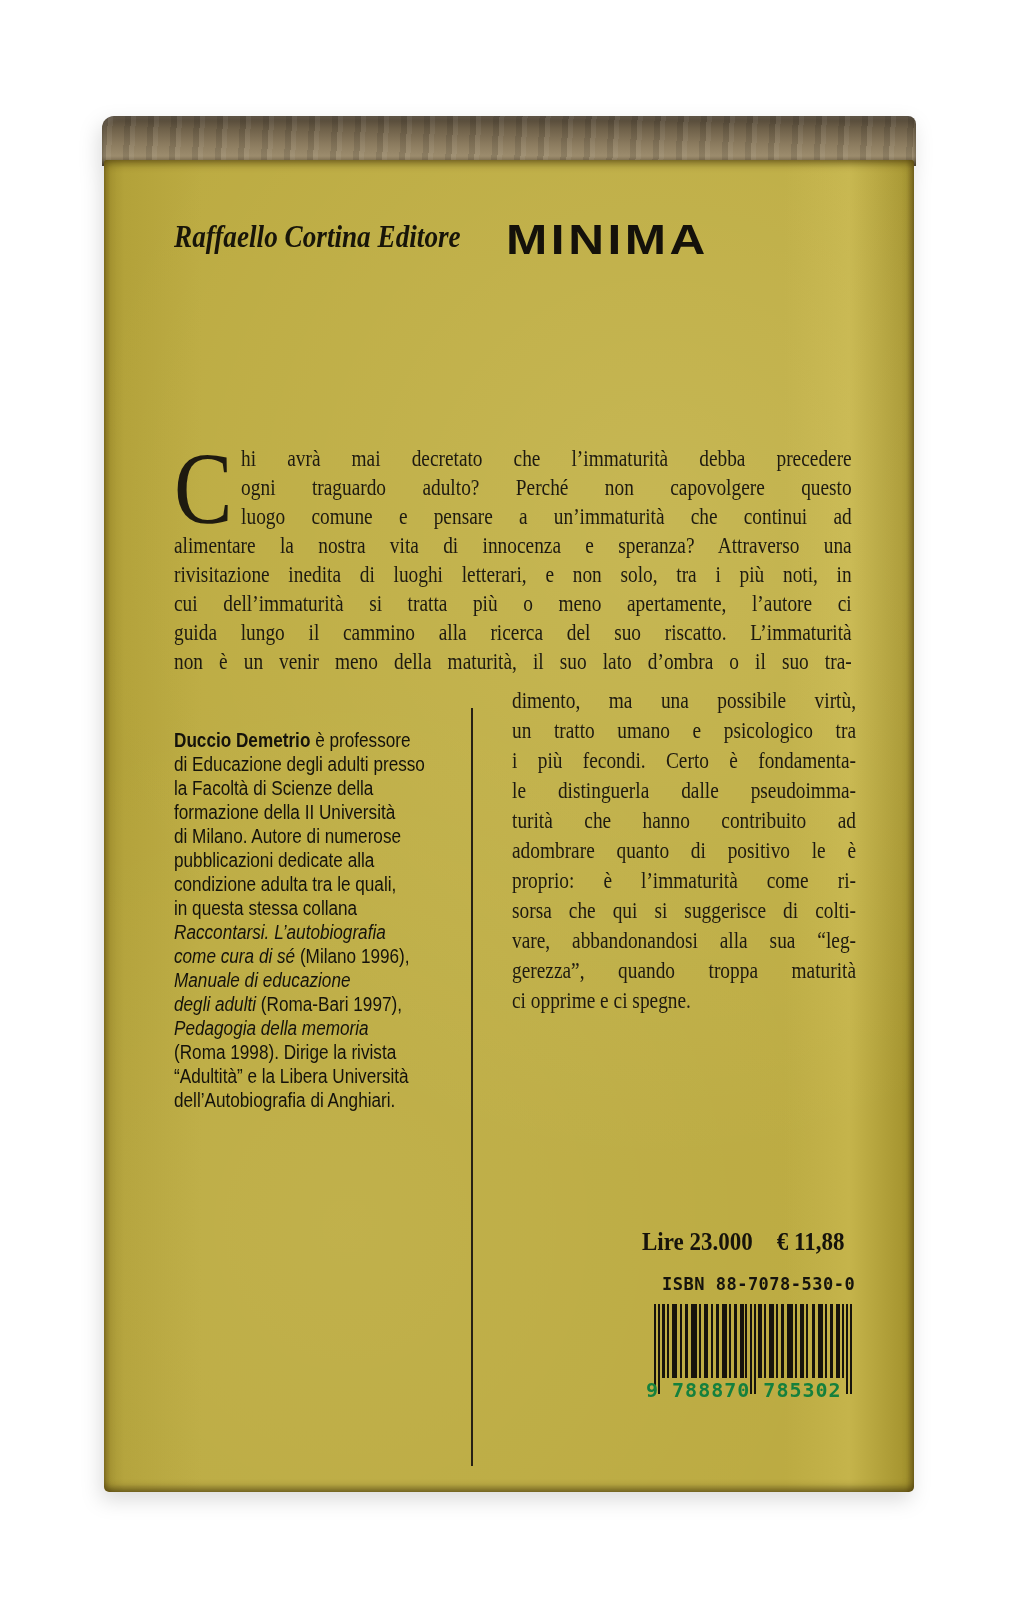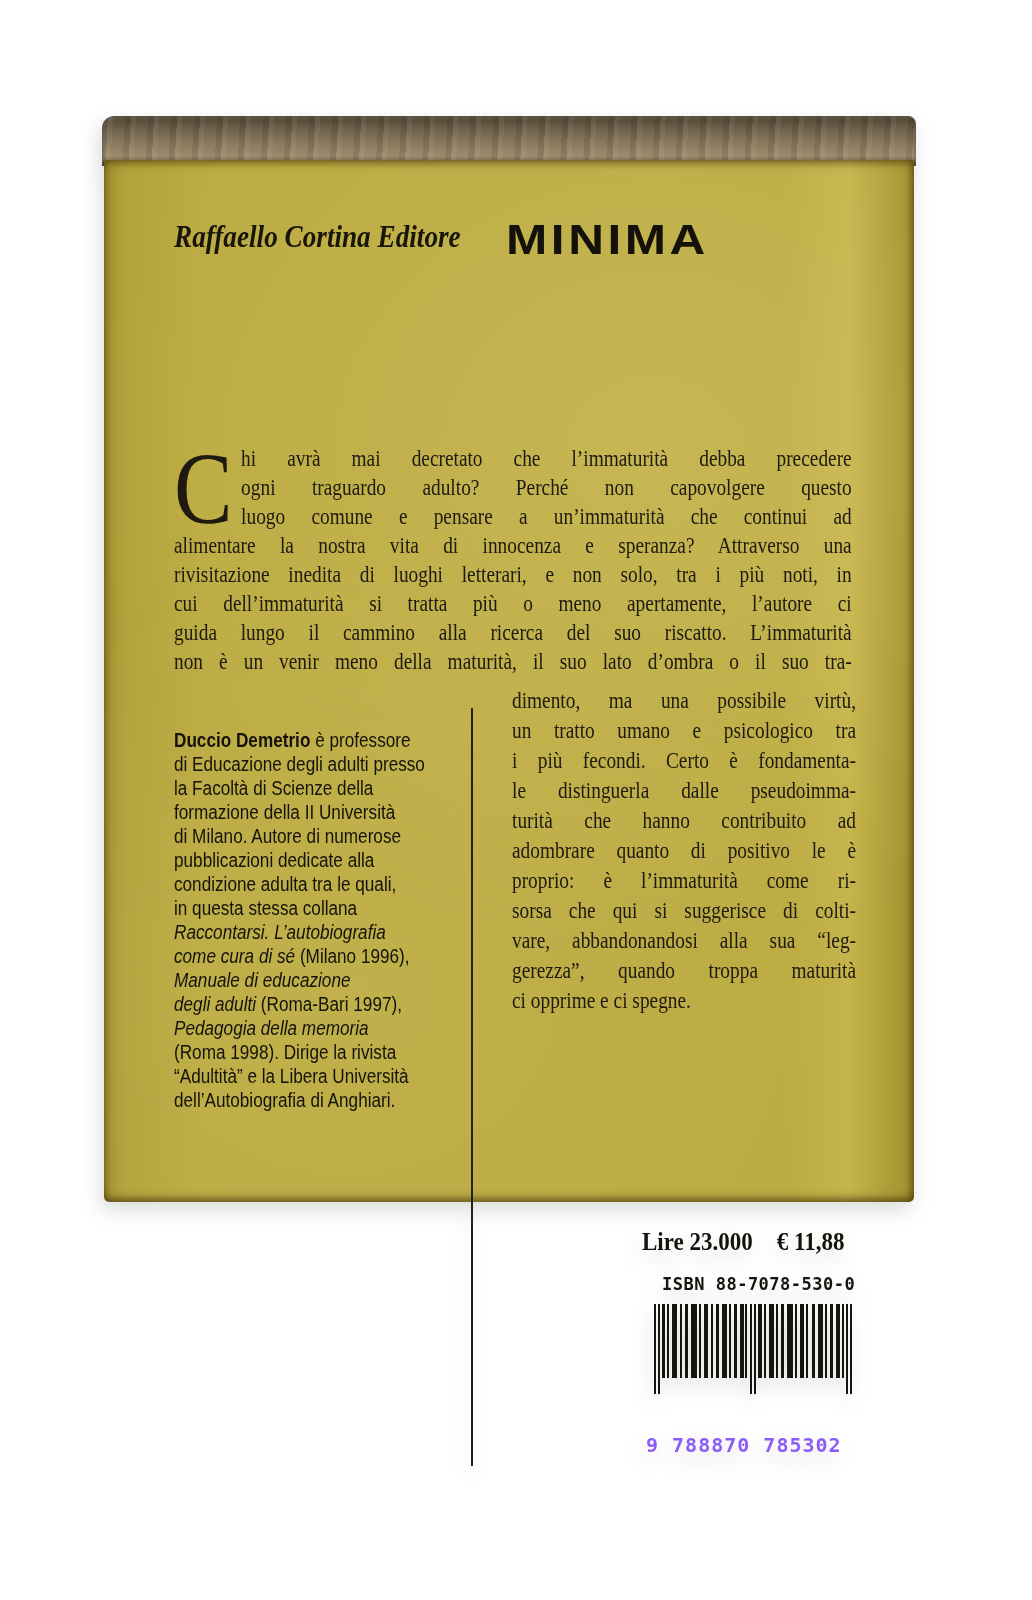--- a/index.html
+++ b/index.html
@@ -1,21 +1,21 @@
 <!DOCTYPE html>
 <html><head>
 <meta charset="utf-8">
 <style>
   html,body{margin:0;padding:0;}
   body{
     width:1032px;height:1600px;position:relative;background:#ffffff;
     font-family:"Liberation Serif", serif;color:#1c1910;overflow:hidden;
   }
   .book{
-    position:absolute;left:102px;top:116px;width:814px;height:1086px;
+    position:absolute;left:102px;top:116px;width:814px;height:1376px;
     filter:drop-shadow(-3px 8px 10px rgba(0,0,0,0.14));
   }
   .abs{position:absolute;}
   
   .page-edge{
     left:0;top:0;width:814px;height:50px;border-radius:12px 8px 0 0;
     background:
       repeating-linear-gradient(93deg, rgba(0,0,0,.10) 0 6px, rgba(255,255,255,.06) 6px 11px, rgba(0,0,0,0) 11px 23px),
       linear-gradient(180deg,#4e4334 0%,#6e6049 25%,#8a7a5e 55%,#9c8c6d 80%,#75664b 100%);
     box-shadow:inset 0 -4px 5px rgba(30,20,5,.55), inset 3px 2px 4px rgba(255,255,255,.12);
@@ -62,22 +62,22 @@
     font-size:22.5px;line-height:30px;color:#1e1a10;
   }
   .blurb-right .cont{display:block;white-space:pre-line;text-align:justify;text-align-last:justify;}
   .blurb-right .cont-end{display:block;text-align:left;}
   .price{left:540px;top:1112px;font-weight:bold;font-size:25px;white-space:nowrap;
     transform:scaleX(.92);transform-origin:left top;color:#16130b;}
   .price .euro{margin-left:26px;}
   .isbn{left:560px;top:1158px;font-family:"DejaVu Sans Mono",monospace;font-weight:bold;
     font-size:17px;letter-spacing:.5px;white-space:nowrap;color:#16140d;}
   .barcode{left:552px;top:1188px;}
-  .barcode-digits{left:544px;top:1317px;font-family:"DejaVu Sans Mono",monospace;
-    font-weight:bold;font-size:20px;letter-spacing:1px;white-space:nowrap;color:#8b5cf6;}
+  .barcode-digits{left:544px;top:1262px;font-family:"DejaVu Sans Mono",monospace;
+    font-weight:bold;font-size:20px;letter-spacing:1px;white-space:nowrap;color:#15803d;}
   .website{left:80px;top:1238px;font-weight:bold;font-size:26px;letter-spacing:.5px;
     white-space:nowrap;color:#181509;}
 </style>
 </head>
 <body>
 
 <div class="book">
   <div class="abs page-edge"></div>
   <div class="abs cover"></div>
 

